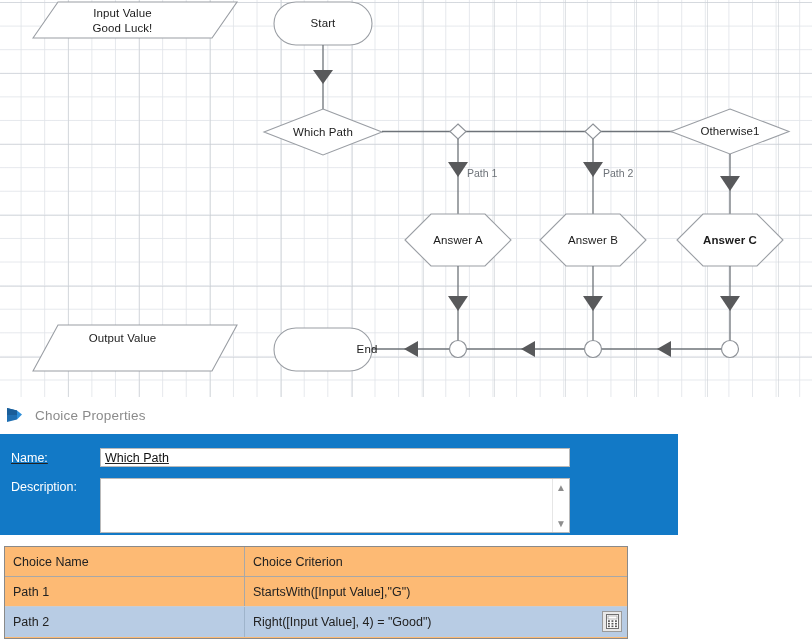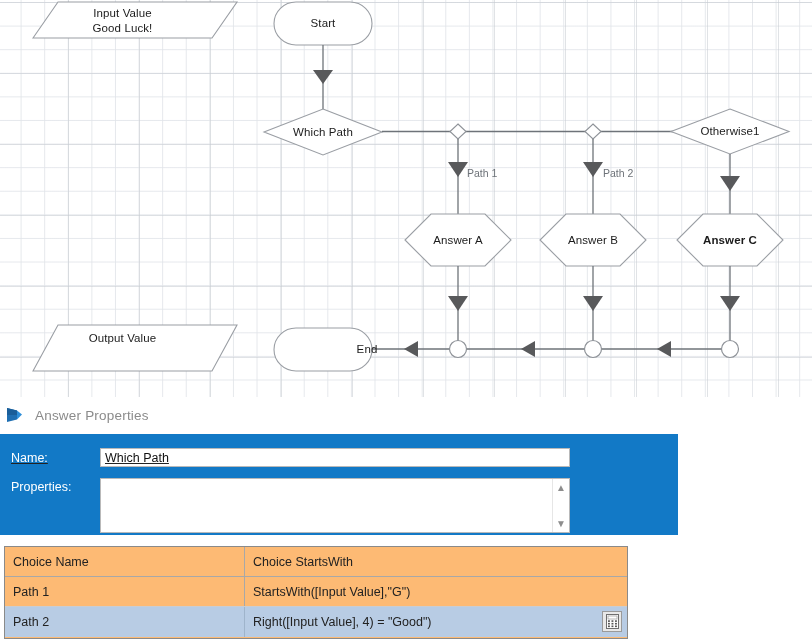--- a/index.html
+++ b/index.html
@@ -227,47 +227,47 @@
   </div>
 
   <div class="props-header">
     <span class="flag">
       <svg width="22" height="18" viewBox="0 0 22 18">
         <path d="M2,2 L12,4.6 L12,13.4 L2,16 Z" fill="#1f6fb2"></path>
         <path d="M12,4.6 L17,8.5 L12,13.4 Z" fill="#2f8fd8"></path>
         <path d="M2,2 L12,4.6 L12,9 L2,9 Z" fill="#1a5e99"></path>
       </svg>
     </span>
-    <span class="title">Answer Properties</span>
+    <span class="title">Choice Properties</span>
   </div>
 
   <div class="form-panel">
 
     <div class="form-row" style="left:0;top:14px;align-items:center;text-decoration:underline;">
       <span class="form-label">Name:</span>
       <input class="text-input" type="text" value="Which Path" style="">
     </div>
 
     <div class="form-row" style="left:0;top:44px;">
-      <span class="form-label" style="padding-top:2px;">Properties:</span>
+      <span class="form-label" style="padding-top:2px;">Description:</span>
       <span class="textarea-wrap">
         <textarea class="textarea-field" style=""></textarea>
         <span class="vscroll">
           <span class="arr up">▲</span>
           <span class="arr dn">▼</span>
         </span>
       </span>
     </div>
   </div>
 
   <div class="grid-table">
 
     <div class="gt-row header">
       <span class="gt-c1">Choice Name</span>
-      <span class="gt-c2">Choice StartsWith</span>
+      <span class="gt-c2">Choice Criterion</span>
     </div>
 
     <div class="gt-row r1">
       <span class="gt-c1">Path 1</span>
       <span class="gt-c2">StartsWith([Input Value],"G")</span>
     </div>
 
     <div class="gt-row selected">
       <span class="gt-c1">Path 2</span>
       <span class="gt-c2">Right([Input Value], 4) = "Good")</span>

